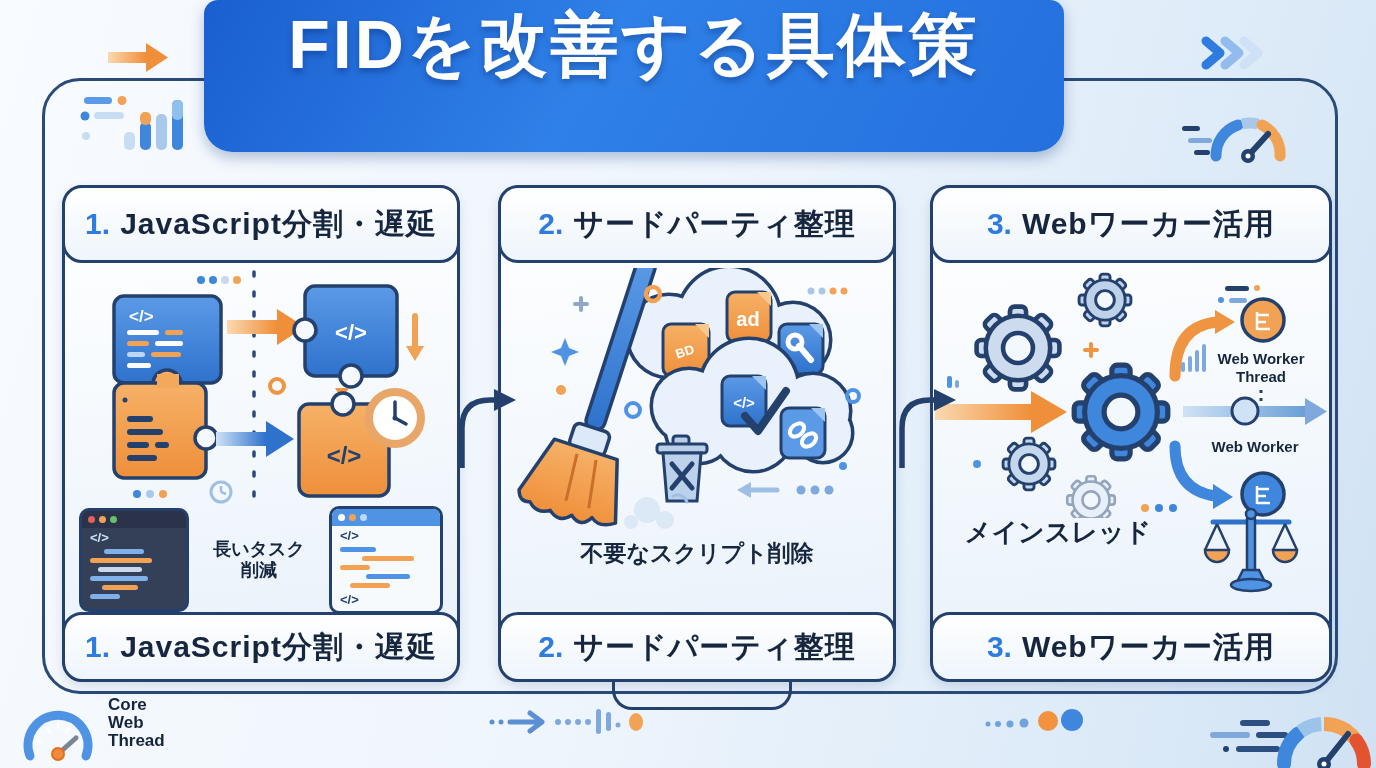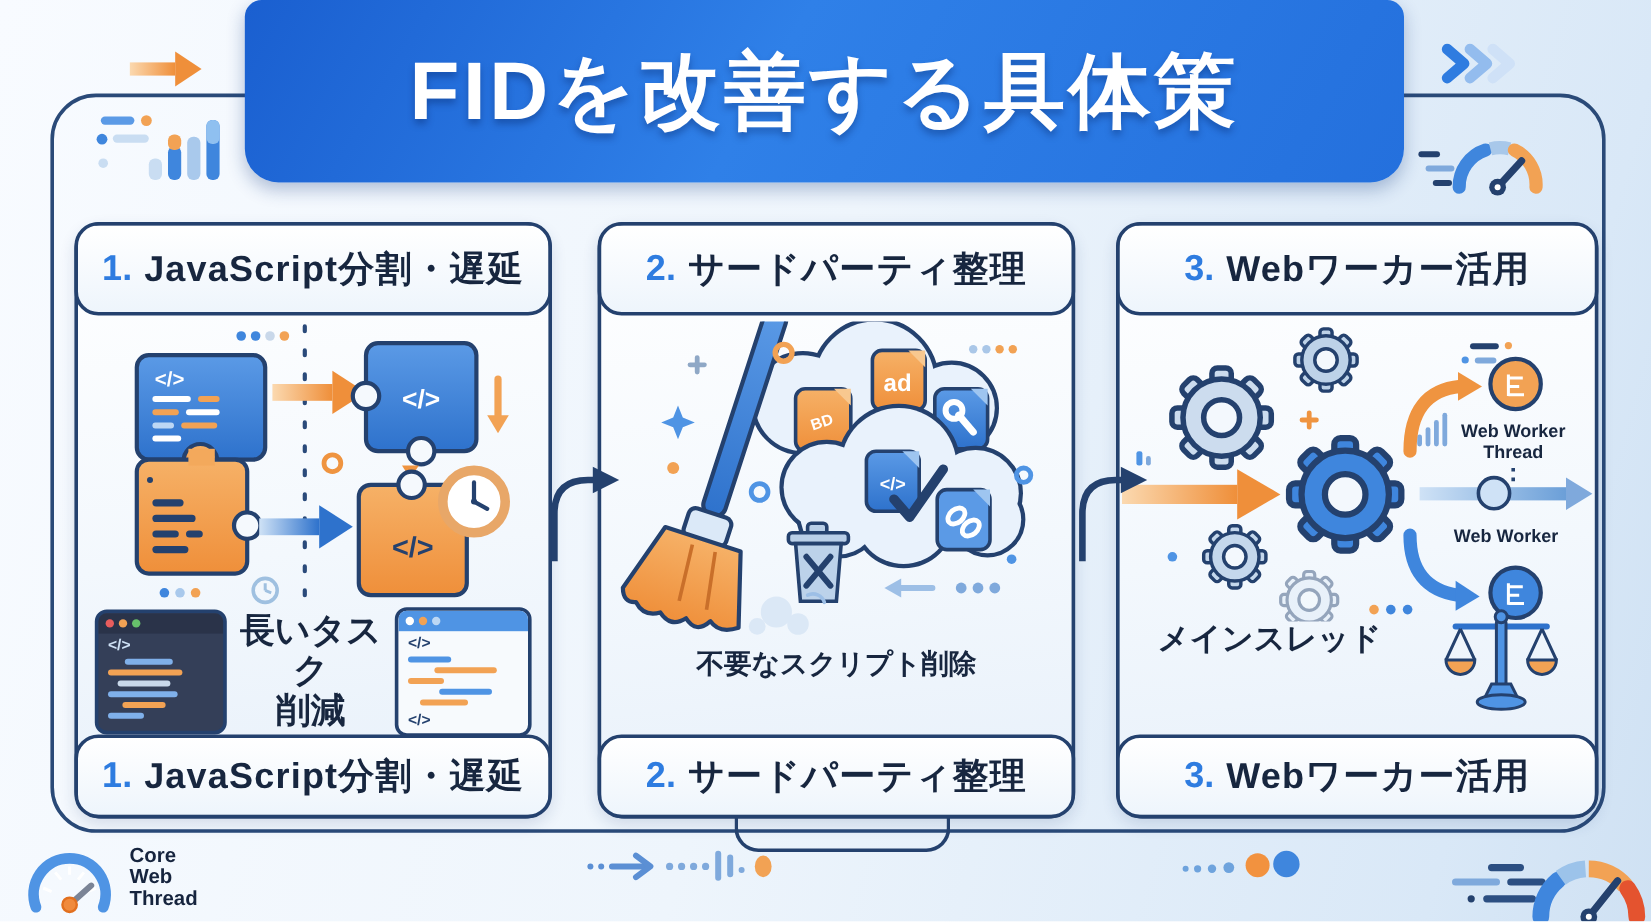--- a/index.html
+++ b/index.html
@@ -3,23 +3,23 @@
 <meta charset="utf-8">
 <style>
   html,body{margin:0;padding:0;}
   body{font-family:"Liberation Sans","DejaVu Sans",sans-serif;}
   #stage{position:relative;width:1376px;height:768px;overflow:hidden;
     background:linear-gradient(105deg,#f8fbff 0%,#eef5fc 48%,#d9e8f7 88%,#cfe1f3 100%);}
   
   .outer-frame{position:absolute;left:42px;top:78px;width:1290px;height:610px;
     border:3px solid #2a4a78;border-radius:38px;}
   
-  .banner{position:absolute;left:204px;top:0px;width:966px;height:152px;
+  .banner{position:absolute;left:204px;top:0px;width:860px;height:152px;
     background:linear-gradient(120deg,#1a5fd0 0%,#2f80e8 45%,#2470dd 100%);
-    border-radius:14px 14px 28px 28px;display:flex;align-items:center;justify-content:center;
+    border-radius:14px 14px 28px 28px;display:flex;justify-content:center;
     box-shadow:0 6px 14px rgba(20,60,130,.30);}
   .banner span{color:#ffffff;font-size:68px;font-weight:bold;letter-spacing:3px;
     text-shadow:0 4px 6px rgba(0,30,90,.35);}
   
   .panel{position:absolute;top:185px;height:497px;background:linear-gradient(175deg,#ffffff 0%,#f3f8fd 55%,#e7f0fa 100%);
     border:3px solid #24416e;border-radius:22px;box-shadow:0 5px 12px rgba(30,60,110,.14);box-sizing:border-box;}
   #panel1{left:62px;width:398px;}
   #panel2{left:498px;width:398px;}
   #panel3{left:930px;width:402px;}
   .title-box{position:absolute;left:-3px;right:-3px;height:78px;top:-3px;
@@ -36,29 +36,29 @@
   .win.light{width:114px;height:108px;background:#f7fafd;}
   .winbar{height:17px;display:flex;align-items:center;gap:4px;padding:0 6px;}
   .win.dark .winbar{background:#2a3349;}
   .win.light .winbar{background:#4f94e4;}
   .wdot{width:7px;height:7px;border-radius:50%;}
   .codeglyph{display:block;font-size:13px;font-weight:bold;margin:2px 0 0 8px;}
   .win.dark .codeglyph{color:#cfe2f6;}
   .win.light .codeglyph{color:#24416e;}
   .cl{height:5px;border-radius:3px;margin:4px 8px;}
   .caption2{position:absolute;text-align:center;color:#17263f;font-weight:bold;line-height:1.15;}
-  #p1-caption{left:118px;width:162px;top:338px;font-size:29px;}
+  #p1-caption{left:118px;width:162px;top:338px;font-size:18px;}
   #p2-caption{left:0;right:0;top:352px;font-size:23px;}
   #p3-caption{left:10px;top:330px;width:230px;font-size:26px;}
   .scales-wrap{position:absolute;right:28px;top:318px;}
   
   .u-tab{position:absolute;left:612px;top:679px;width:180px;height:31px;
     border:3px solid #24416e;border-top:none;border-radius:0 0 20px 20px;box-sizing:border-box;}
   
-  .logo{position:absolute;left:14px;top:696px;display:flex;align-items:center;gap:8px;}
+  .logo{position:absolute;left:14px;top:696px;display:flex;align-items:flex-start;gap:8px;}
   .logo-text{display:flex;flex-direction:column;color:#16243e;font-size:17px;font-weight:bold;line-height:1.06;}
   .abs{position:absolute;}
   text{font-family:"Liberation Sans","DejaVu Sans",sans-serif;}
   .svgcode{font-weight:bold;}
 </style>
 </head>
 <body>
 
 <div id="stage">
 

